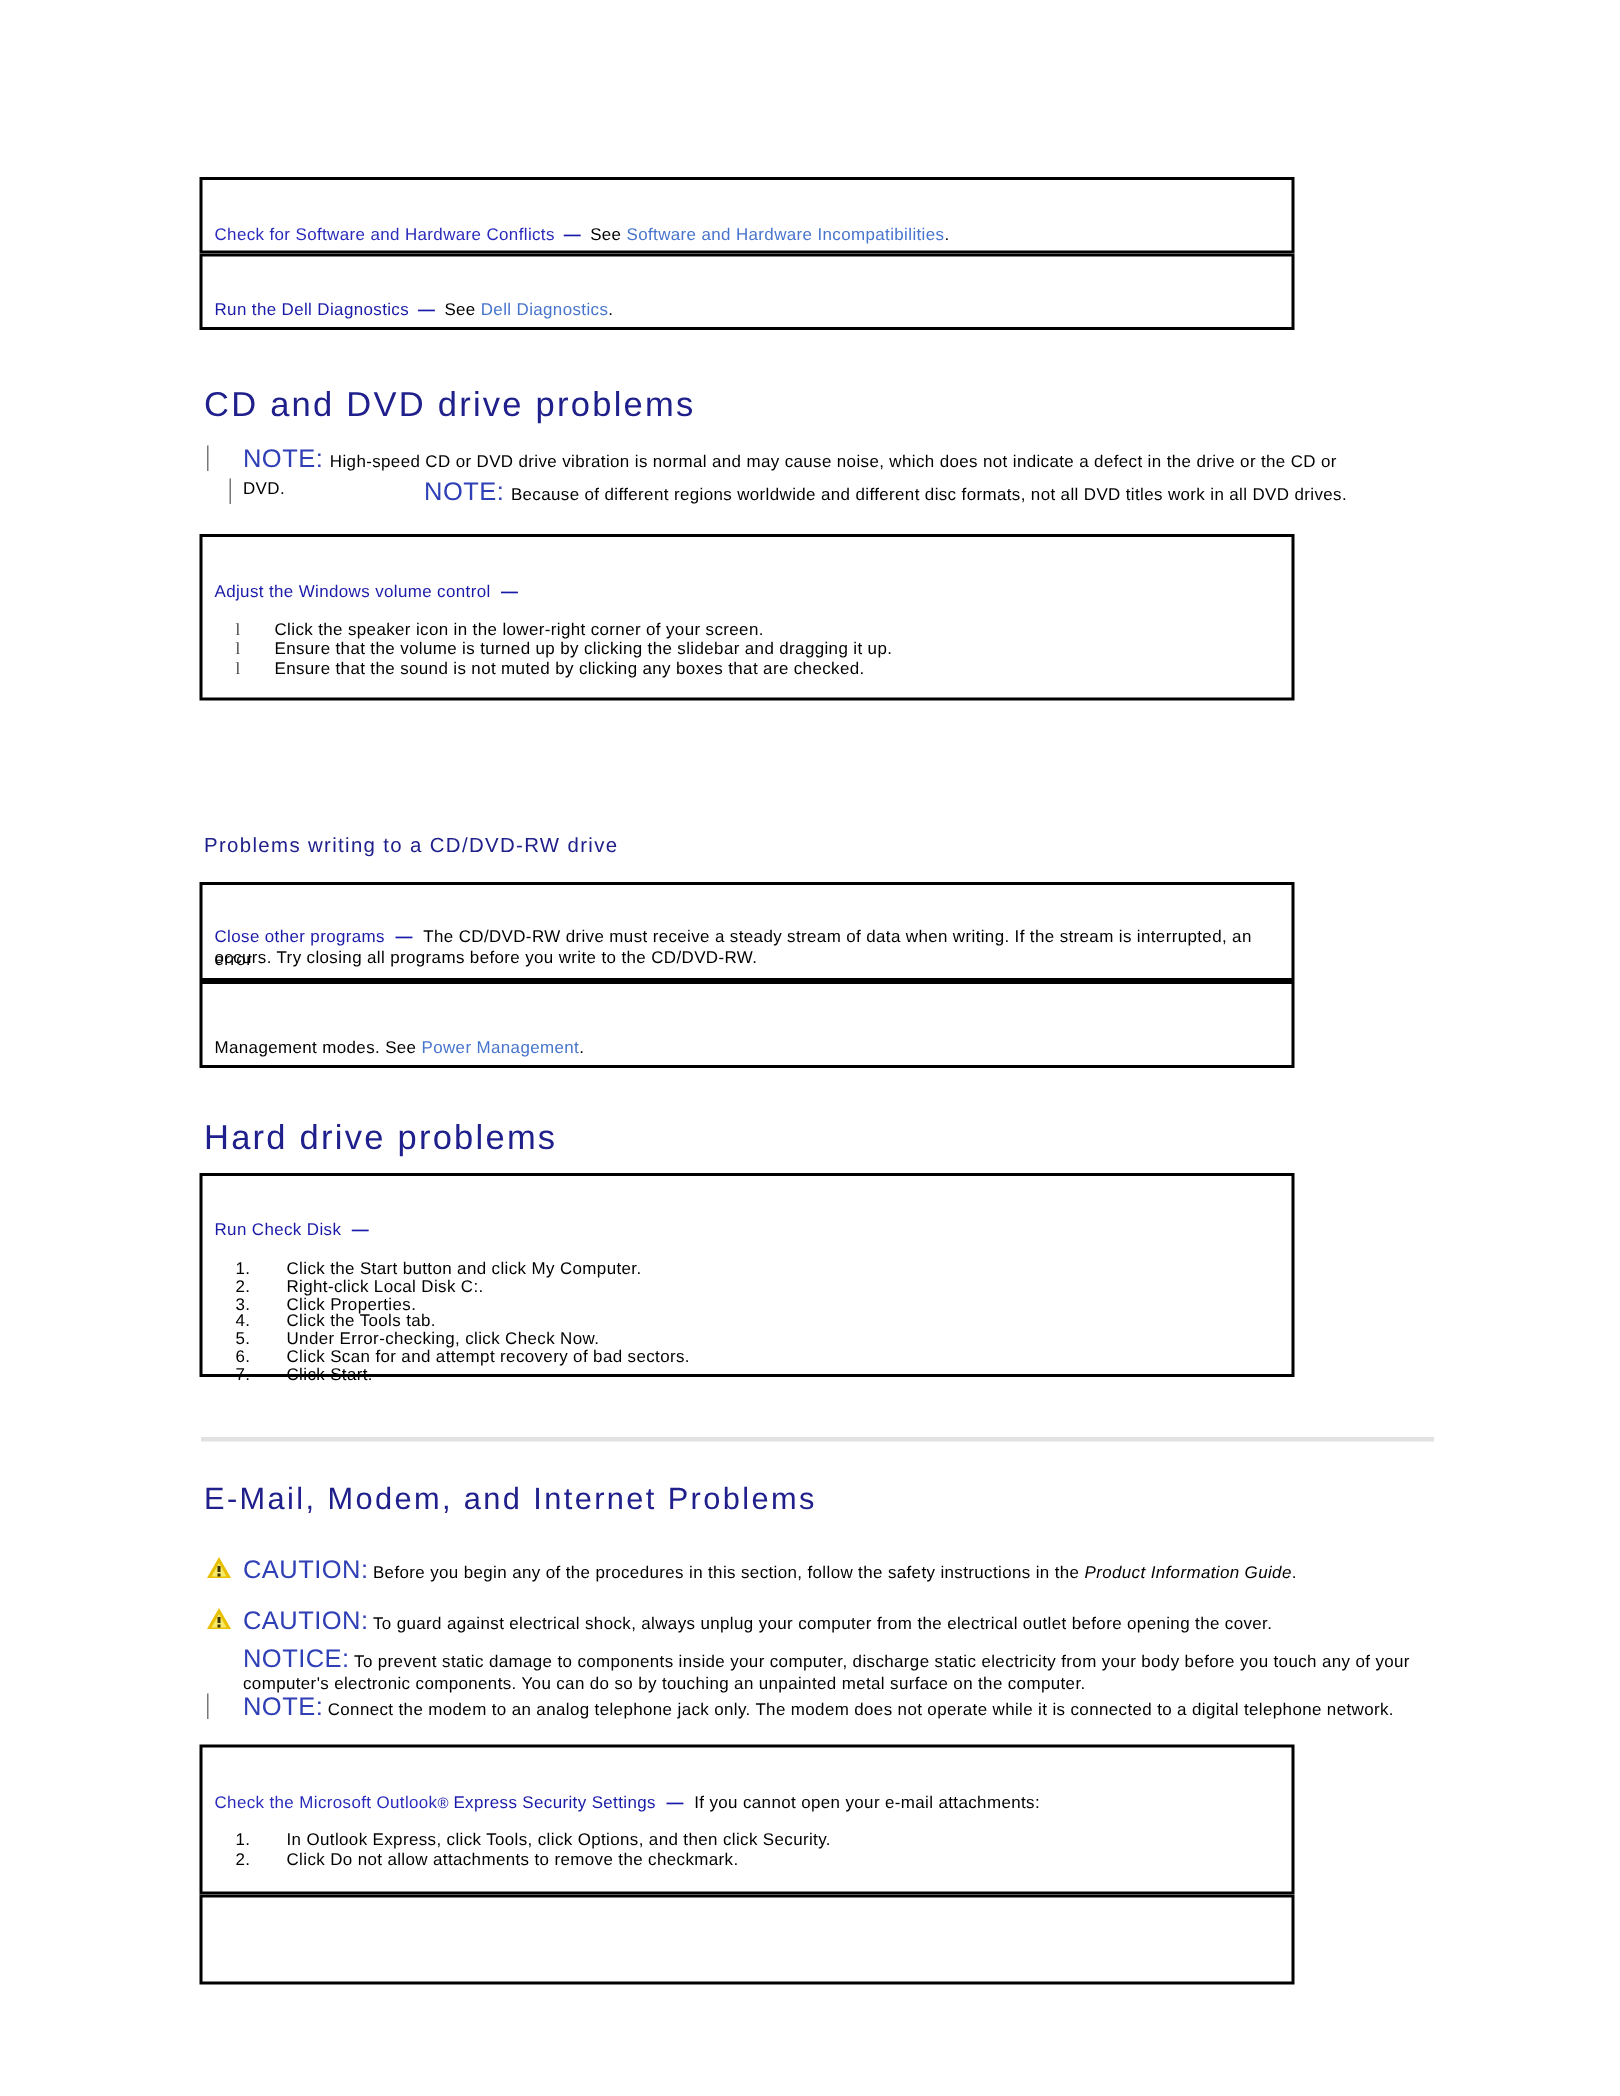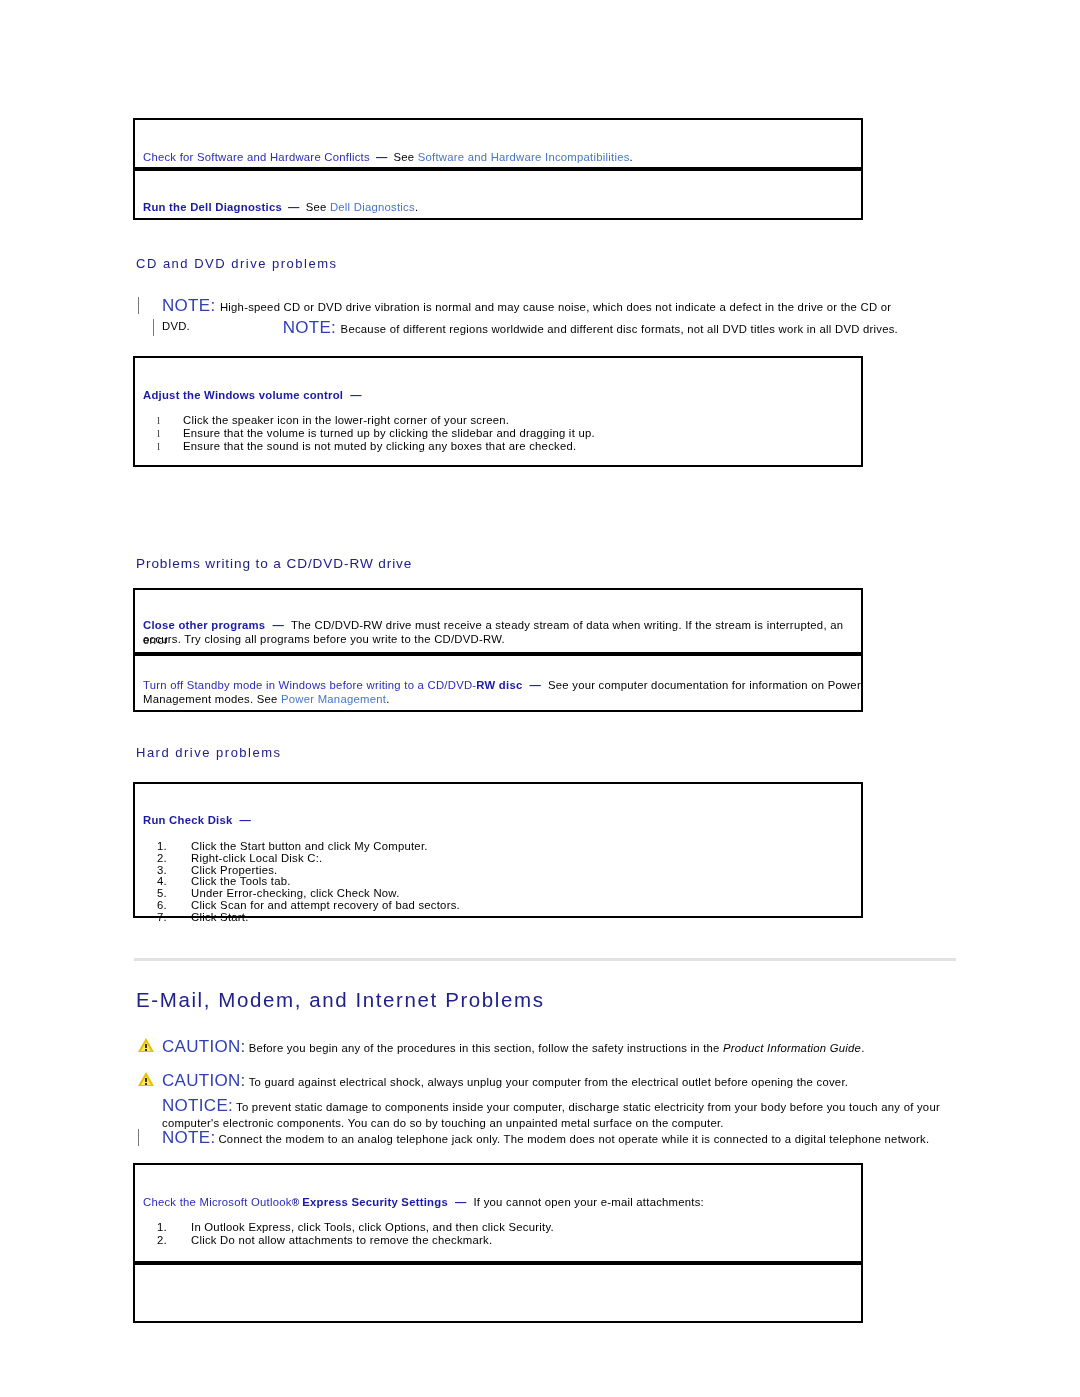--- a/index.html
+++ b/index.html
@@ -32,42 +32,42 @@
 
   .chk-line {
     position: absolute;
     font-size: 11.3px;
     letter-spacing: 0.25px;
     line-height: 14.6px;
     color: #000000;
   }
   .chk-title {
     color: #1a1aa8;
-    font-weight: bold;
+    font-weight: normal;
     text-align: right;
   }
   .chk-title-reg {
     color: #2b2bbb;
     font-weight: normal;
     margin-top: 24px;
   }
   .dash {
     color: #1a1aa8;
     font-weight: bold;
   }
   a.doclink, .doclink {
     color: #4774cc;
   }
 
   
   h1.sect {
     position: absolute;
     margin: 0;
     font-weight: normal;
-    font-size: 13px;
+    font-size: 23px;
     letter-spacing: 1.5px;
     color: #20208c;
   }
   h2.sub {
     position: absolute;
     margin: 0;
     font-weight: normal;
     font-size: 13.6px;
     letter-spacing: 0.9px;
     color: #20208c;
@@ -275,23 +275,20 @@
   <div class="chkbox" style="left:133px; top:588px; width:730px; height:66px;">
     <div class="chk-line" style="left:8px; top:28px;">
       <span class="chk-title">Close other programs</span><span class="dash" style="padding:0 7px;">—</span><span>The CD/DVD-RW drive must receive a steady stream of data when writing. If the stream is interrupted, an error</span>
     </div>
     <div class="chk-line" style="left:8px; top:42px;">
       <span>occurs. Try closing all programs before you write to the CD/DVD-RW.</span>
     </div>
   </div>
 
   <div class="chkbox" style="left:133px; top:654px; width:730px; height:58px;">
-    <div class="chk-line" style="left:8px; top:22px;">
-      <span class="chk-title-reg">Turn off Standby mode in Windows before writing to a CD/DVD-</span><span class="chk-title">RW disc</span><span class="dash" style="padding:0 7px;">—</span><span>See your computer documentation for information on Power</span>
-    </div>
     <div class="chk-line" style="left:8px; top:36px;">
       <span>Management modes. See </span><span class="doclink">Power Management</span><span>.</span>
     </div>
   </div>
 
   <h1 class="sect" style="left:136px; top:745px;">Hard drive problems</h1>
 
   <div class="chkbox" style="left:133px; top:782px; width:730px; height:136px;">
     <div class="chk-line" style="left:8px; top:29px;">
       <span class="chk-title">Run Check Disk</span><span class="dash" style="padding-left:7px;">—</span>

